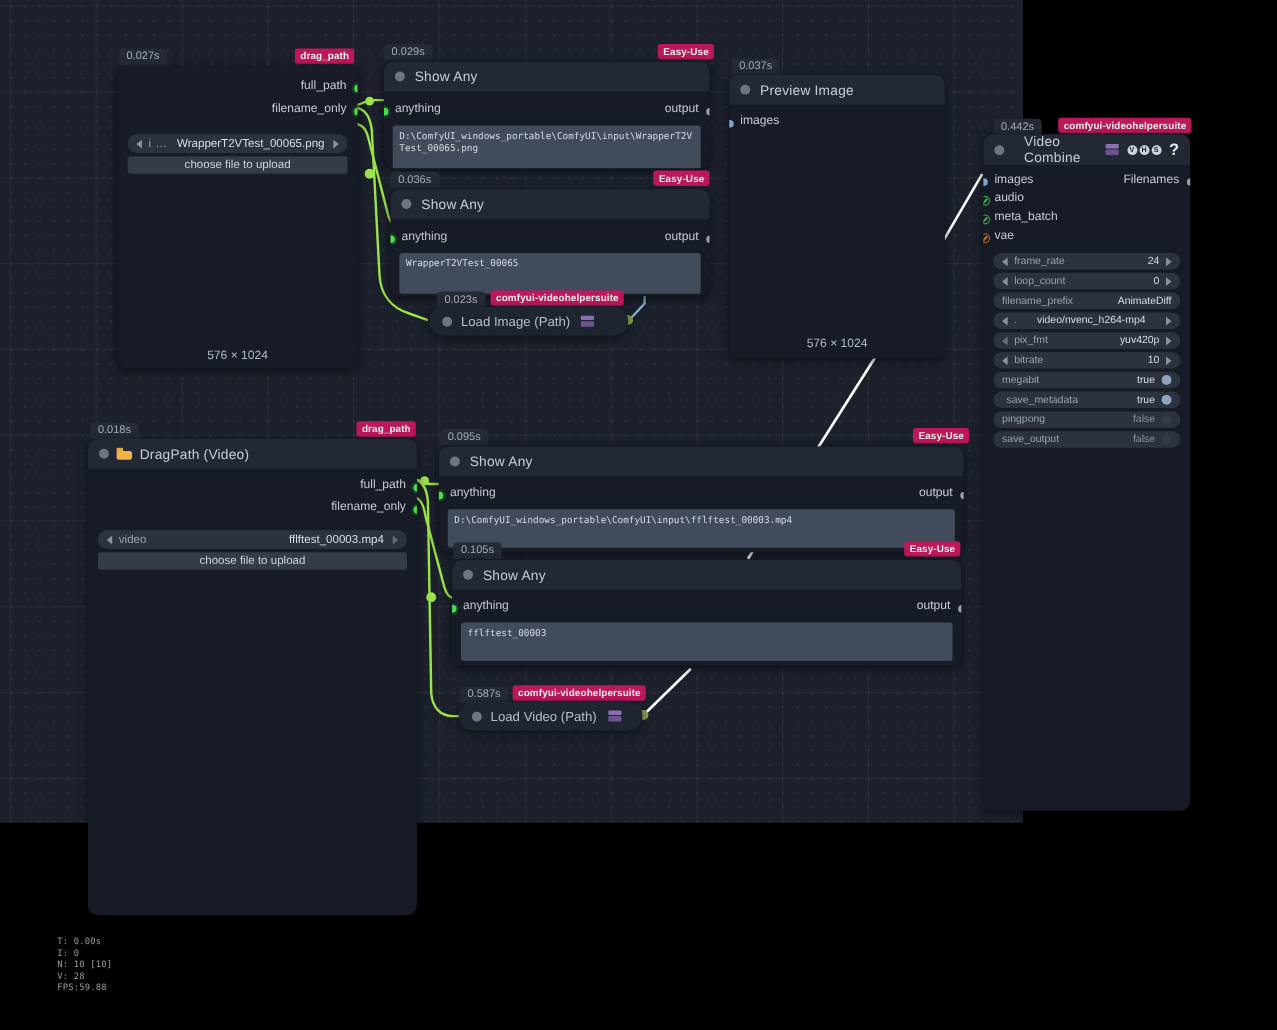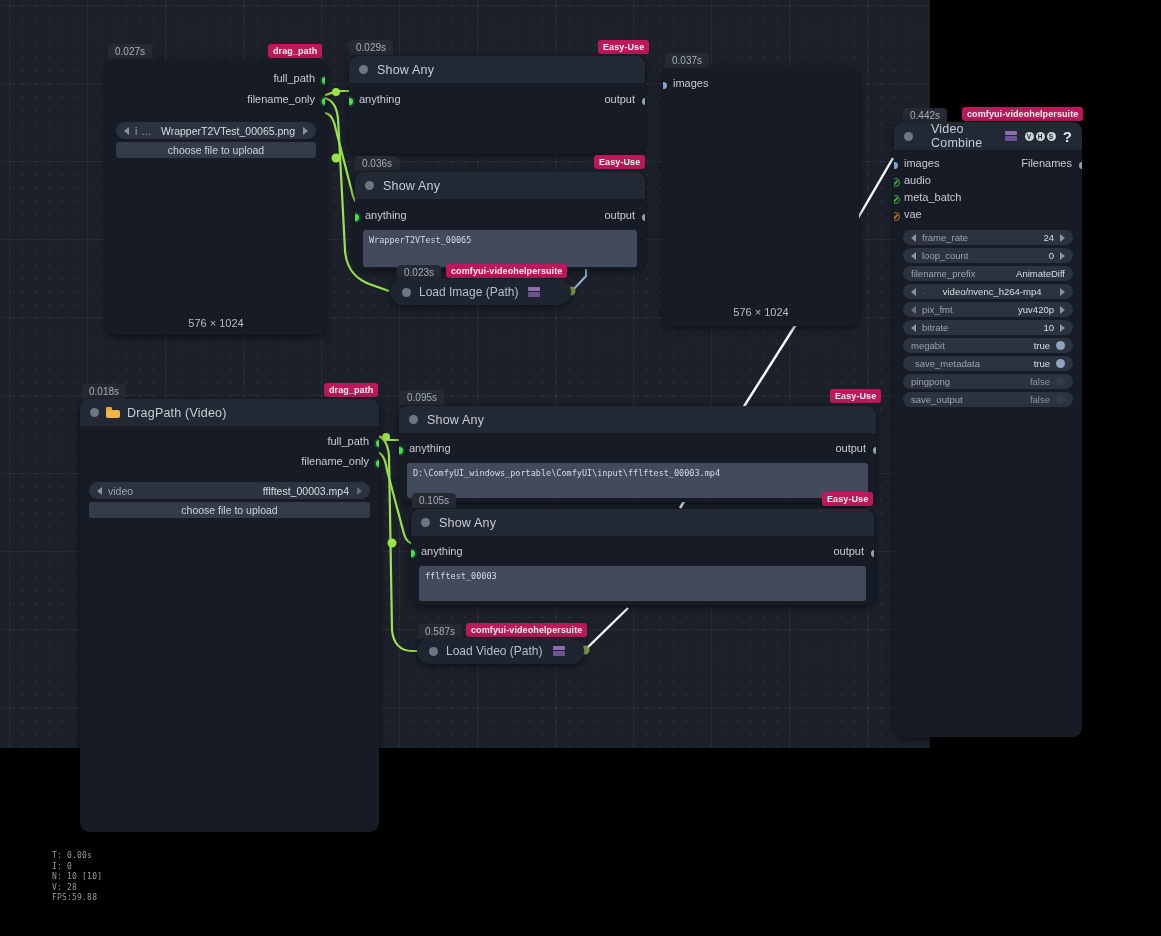--- a/index.html
+++ b/index.html
@@ -218,20 +218,21 @@
       <span class="collapse-dot"></span>
       <span style="margin-left:2px;">Show Any</span>
     </div>
     <div class="node-body">
       <div class="port-row" style="padding:0 10px; margin-top:10px;">
         <span class="dot in green" style="top:5px;"></span>
         <span class="port-label">anything</span>
         <span class="port-right">output</span>
         <span class="dot out grey" style="top:5px;"></span>
       </div>
+      <div class="text-widget" style="height:44px;">D:\ComfyUI_windows_portable\ComfyUI\input\WrapperT2VTest_00065.png</div>
     </div>
   </div>
 
   <div class="time-badge" style="left:355px; top:156px;">0.036s</div>
   <div class="badge green" style="left:594px; top:155px;">Easy-Use</div>
 
   <div class="node" id="n-showany-2" style="left:355px; top:172px; width:290px; height:97px;">
     <div class="node-title">
       <span class="collapse-dot"></span>
       <span style="margin-left:2px;">Show Any</span>
@@ -252,20 +253,24 @@
 
   <div class="node collapsed" id="n-loadimage" style="left:390px; top:279px; width:181px;">
     <span class="collapse-dot"></span>
     <span>Load Image (Path)</span>
     <span class="vhs-ico" style="margin-left:2px;"></span>
   </div>
 
   <div class="time-badge" style="left:665px; top:53px;">0.037s</div>
 
   <div class="node" id="n-preview" style="left:663px; top:68px; width:196px; height:258px;">
+    <div class="node-title">
+      <span class="collapse-dot"></span>
+      <span style="margin-left:2px;">Preview Image</span>
+    </div>
     <div class="node-body">
       <div class="port-row" style="padding:0 10px; margin-top:9px;">
         <span class="dot in blue" style="top:5px;"></span>
         <span class="port-label">images</span>
       </div>
     </div>
     <div class="img-dim" style="bottom:8px;">576 × 1024</div>
   </div>
 
   <div class="time-badge" style="left:903px; top:108px;">0.442s</div>

